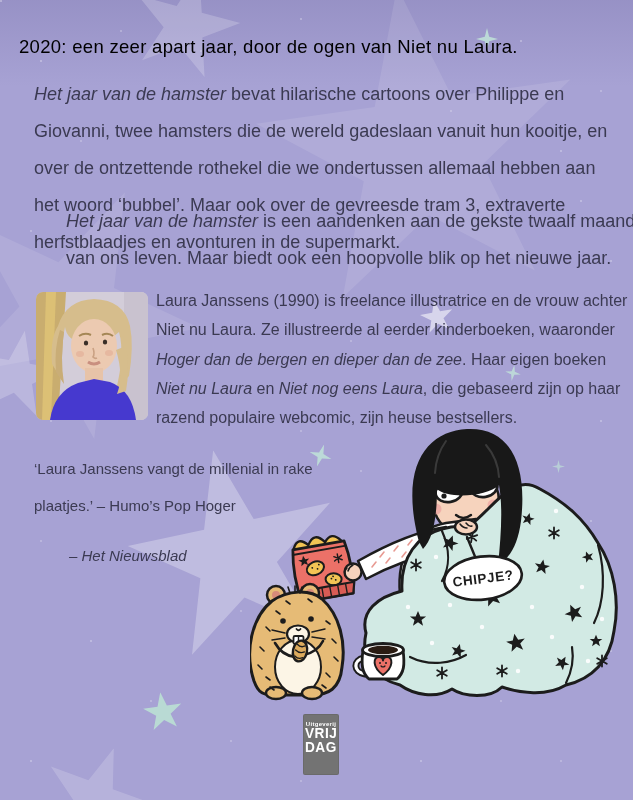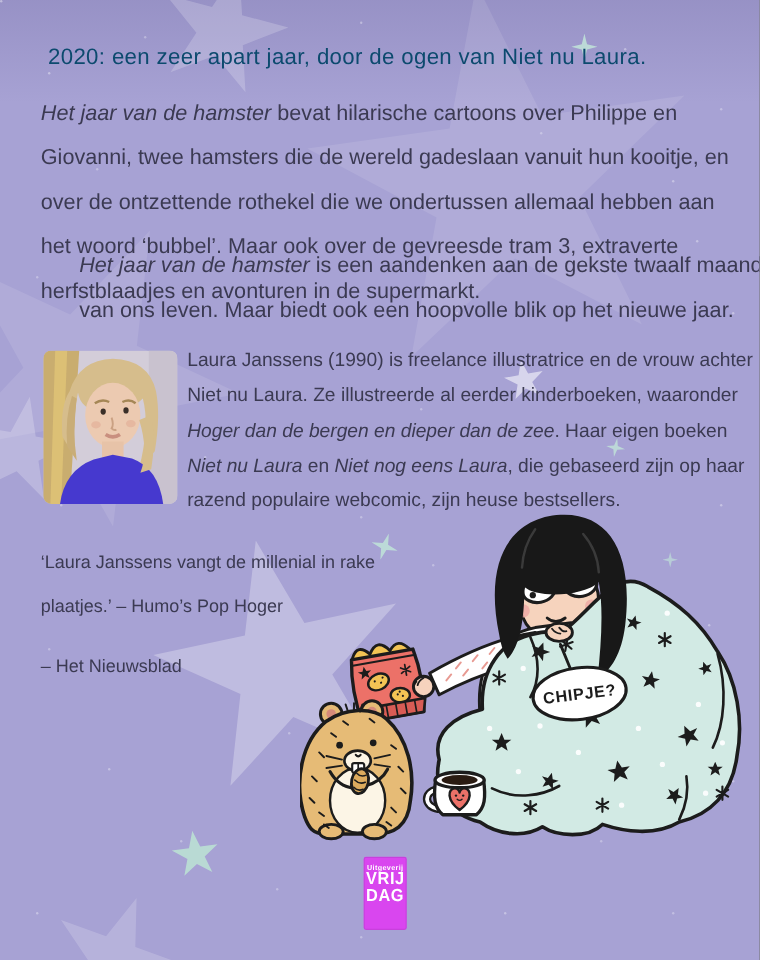--- a/index.html
+++ b/index.html
@@ -19,34 +19,34 @@
     560px 150px 0 rgba(255,255,255,.35),30px 230px 0 rgba(255,255,255,.3),610px 260px 0 rgba(255,255,255,.35),
     90px 300px 0 rgba(255,255,255,.3),380px 260px 0 rgba(255,255,255,.3),480px 330px 0 rgba(255,255,255,.35),
     50px 420px 0 rgba(255,255,255,.3),300px 430px 0 rgba(255,255,255,.3),600px 420px 0 rgba(255,255,255,.35),
     140px 470px 0 rgba(255,255,255,.3),360px 470px 0 rgba(255,255,255,.3),590px 520px 0 rgba(255,255,255,.35),
     40px 540px 0 rgba(255,255,255,.3),240px 610px 0 rgba(255,255,255,.3),90px 640px 0 rgba(255,255,255,.35),
     470px 620px 0 rgba(255,255,255,.3),610px 650px 0 rgba(255,255,255,.35),150px 700px 0 rgba(255,255,255,.3),
     30px 760px 0 rgba(255,255,255,.35),230px 740px 0 rgba(255,255,255,.3),420px 760px 0 rgba(255,255,255,.35),
     560px 760px 0 rgba(255,255,255,.3),300px 780px 0 rgba(255,255,255,.3),500px 700px 0 rgba(255,255,255,.3),
     200px 50px 0 rgba(255,255,255,.3),450px 110px 0 rgba(255,255,255,.3),260px 160px 0 rgba(255,255,255,.3),
     580px 200px 0 rgba(255,255,255,.35),350px 340px 0 rgba(255,255,255,.3),170px 380px 0 rgba(255,255,255,.3);}
-  .tagline{left:40px;top:33px;width:580px;font-size:18.5px;line-height:28px;
-    letter-spacing:.3px;color:#0c4a6e;font-weight:500;}
+  .tagline{left:19px;top:33px;width:580px;font-size:18.5px;line-height:28px;
+    letter-spacing:.3px;color:#000000;font-weight:500;}
   .para{font-size:18px;line-height:37px;letter-spacing:0;}
   .p1{left:34px;top:76px;width:585px;}
   .p2{left:34px;top:203px;width:600px;margin-left:32px;}
   .bio{left:156px;top:286px;width:474px;font-size:16px;line-height:29.3px;}
   .quote{left:34px;width:300px;font-size:15px;line-height:37px;}
   .q1{top:450px;}
   .q2{top:537px;}
   .it{font-style:italic;}
-  .attr-line{display:block;}
+  .attr-line{display:block;font-style:italic;margin-left:35px;}
   .photo{left:36px;top:292px;width:112px;height:128px;border-radius:7px;overflow:hidden;}
   .illu{left:250px;top:415px;width:372px;height:292px;}
-  .logo{left:303px;top:714px;width:36px;height:61px;background:#d946ef;border-radius:2px;
+  .logo{left:303px;top:714px;width:36px;height:61px;background:#737373;border-radius:2px;
     display:flex;flex-direction:column;align-items:center;box-shadow:0 0 0 1px rgba(0,0,0,.08) inset;}
   .logo .imprint{margin-top:7px;font-size:6px;font-weight:bold;color:#fff;letter-spacing:.3px;}
   .logo .big{font-size:14.5px;line-height:13.5px;font-weight:bold;color:#fff;transform:scaleX(.94);letter-spacing:.5px;}
   .logo .big:first-of-type{margin-top:4px;}
   .barcode{left:474px;top:690px;width:121px;height:84px;background:#fff;}
   .bars{position:absolute;left:9px;right:9px;top:5px;bottom:19px;
     background:
       repeating-linear-gradient(90deg,#151515 0 2px,transparent 2px 4px),
       repeating-linear-gradient(90deg,transparent 0 3px,#151515 3px 5px,transparent 5px 9px),
       repeating-linear-gradient(90deg,#151515 0 1px,transparent 1px 6px);}

